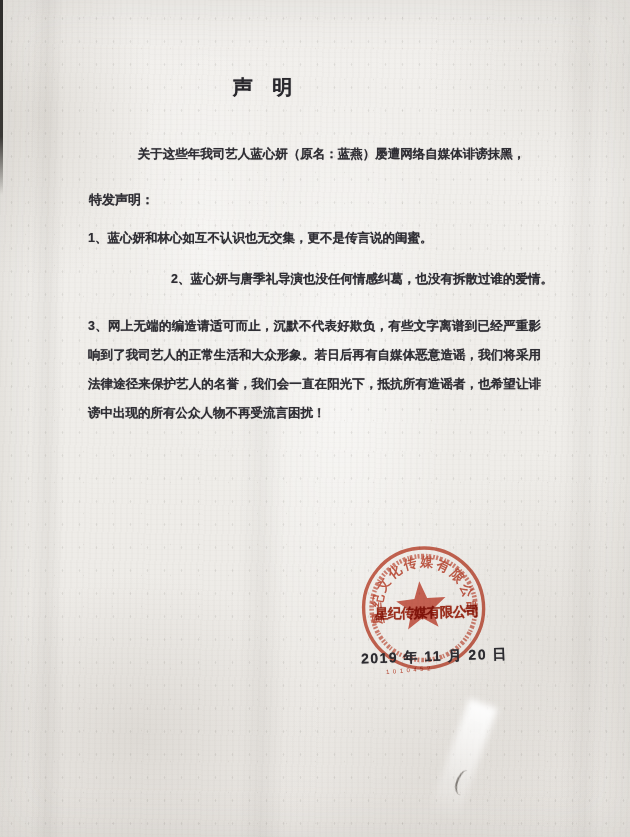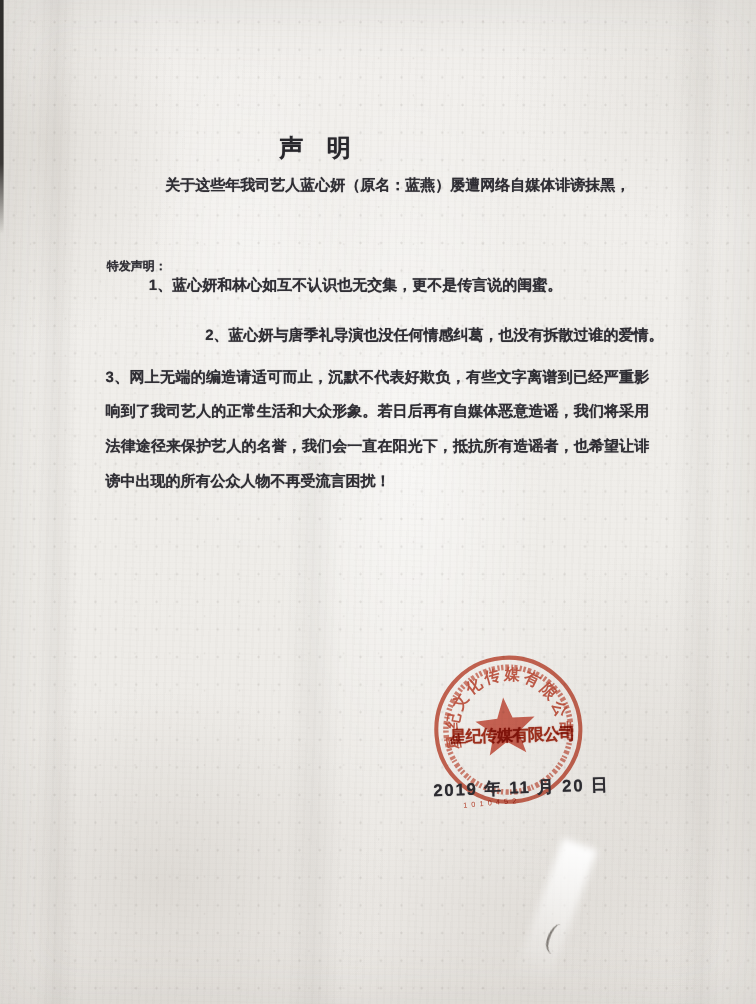--- a/index.html
+++ b/index.html
@@ -41,26 +41,26 @@
   .crease-light{position:absolute;left:448px;top:700px;width:30px;height:120px;
     background:linear-gradient(180deg,rgba(255,255,255,0.95),rgba(255,255,255,0));
     transform:rotate(20deg);filter:blur(3px);pointer-events:none;}
   .crease-dark{position:absolute;left:456px;top:770px;width:14px;height:26px;
     border-left:2.5px solid rgba(70,64,58,0.65);border-radius:50% 50% 50% 50%/60% 40% 60% 40%;
     transform:rotate(16deg);filter:blur(0.4px);pointer-events:none;}
 
   .doc-text{position:absolute;margin:0;color:#2f2e34;font-weight:600;
     text-shadow:0 0 0.7px rgba(47,46,52,0.65);}
   .title{left:0;top:74px;width:532px;text-align:center;
-    font-size:20px;font-weight:700;letter-spacing:7px;color:#28272c;margin-top:36px;}
+    font-size:20px;font-weight:700;letter-spacing:7px;color:#28272c;}
   .intro{left:88px;top:146px;width:458px;font-size:12.5px;line-height:17px;text-indent:29px;text-align:center;}
-  .decl{left:89px;top:191px;font-size:10px;margin-top:24px;}
-  .item1{left:88px;top:230px;width:465px;font-size:12.5px;margin-left:36px;}
+  .decl{left:89px;top:191px;font-size:13px;}
+  .item1{left:88px;top:230px;width:465px;font-size:12.5px;}
   .item2{left:88px;top:271px;width:465px;font-size:12.5px;text-align:right;}
-  .item3{left:88px;top:300px;width:453px;font-size:12.5px;line-height:29px;text-align:justify;}
+  .item3{left:88px;top:312px;width:453px;font-size:12.5px;line-height:29px;text-align:justify;}
 
   .seal-wrap{position:absolute;left:352px;top:540px;width:145px;height:145px;
     mix-blend-mode:multiply;opacity:0.93;transform:rotate(-5deg);}
   .seal-company{position:absolute;left:375px;top:604px;width:110px;margin:0;
     font-size:13.5px;font-weight:700;color:#a8321f;letter-spacing:-0.5px;
     transform:rotate(-1.5deg);mix-blend-mode:multiply;
     text-shadow:0 0 1px rgba(168,50,31,0.8);}
   .date{position:absolute;left:361px;top:648px;margin:0;
     font-size:14px;font-weight:700;color:#2c2b30;letter-spacing:1.5px;
     transform:rotate(-2deg);text-shadow:0 0 0.7px rgba(44,43,48,0.7);}

